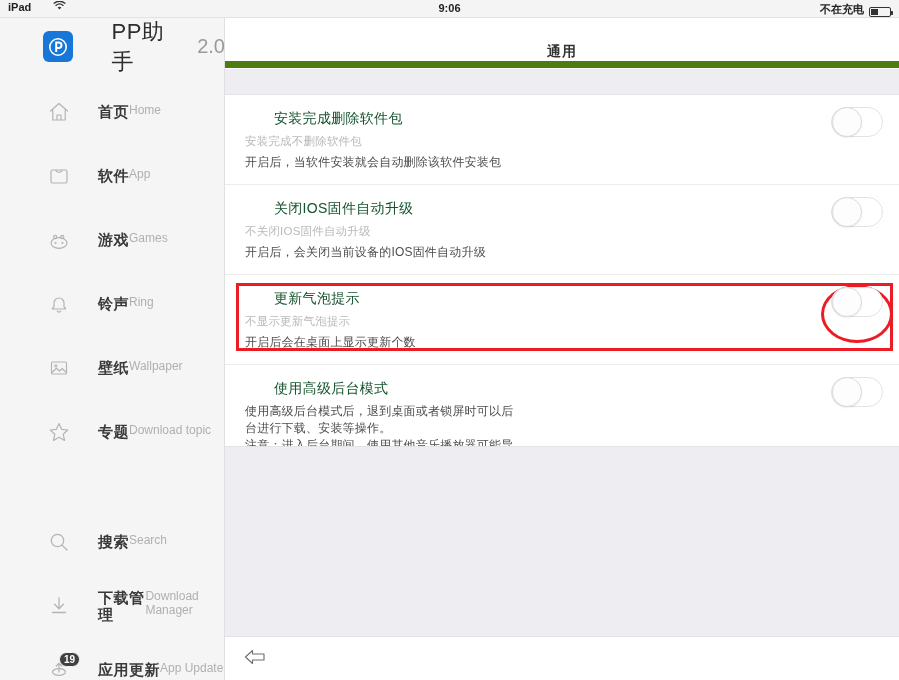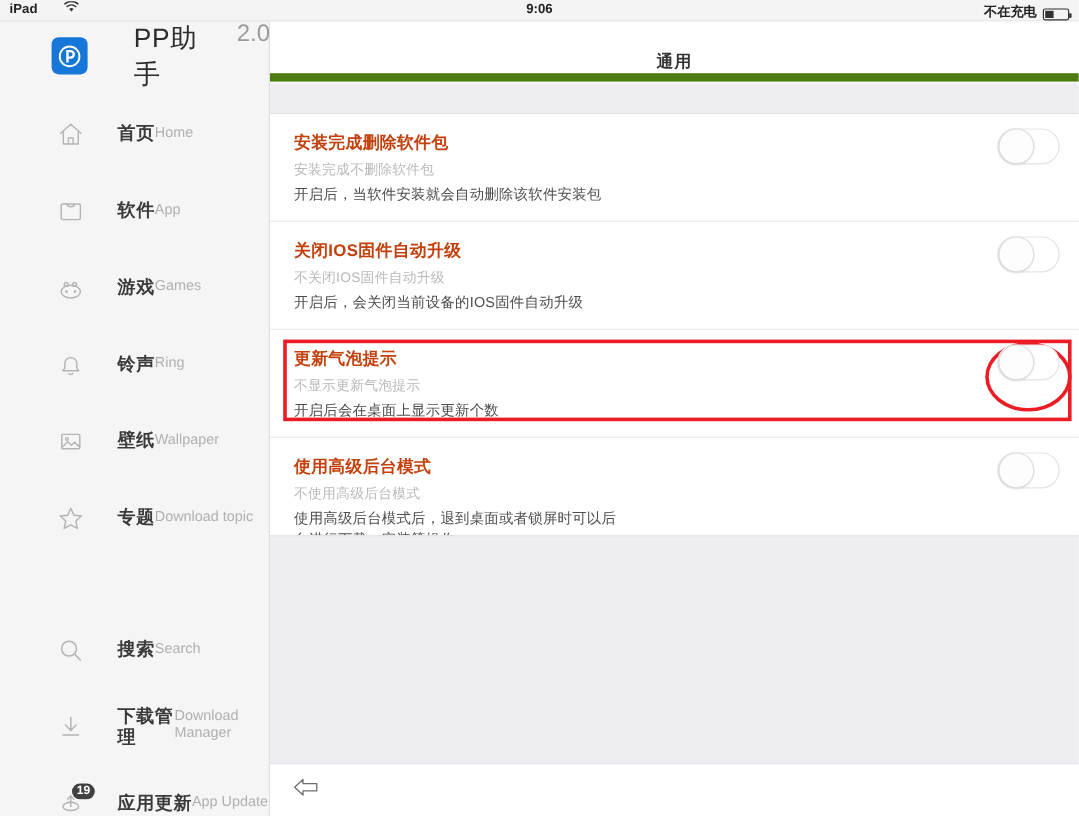--- a/index.html
+++ b/index.html
@@ -52,21 +52,21 @@
     border-right: 1px solid #e0e0e0;
   }
   .brand {
     position: absolute; left: 0; top: 0; width: 225px; height: 57px;
     display: flex; align-items: center; padding-left: 43px; gap: 12px;
   }
   .brand-logo {
     width: 31px; height: 31px; border-radius: 6px; background: #1677d9;
     display: flex; align-items: center; justify-content: center;
   }
-  .brand-text { display: flex; align-items: flex-start; gap: 16px; margin-left: 27px; }
+  .brand-text { display: flex; align-items: center; gap: 16px; margin-left: 27px; }
   .brand-name { font-size: 22px; color: #2c2c2c; letter-spacing: 0.5px; }
   .brand-ver { font-size: 20px; color: #9a9a9a; }
 
   .nav { position: absolute; left: 0; top: 62px; width: 225px; }
   .nav-item {
     position: relative; height: 64px; display: flex; align-items: center;
     padding-left: 44px; gap: 24px; cursor: default;
   }
   .nav-icon {
     position: relative; width: 30px; height: 30px;
@@ -104,21 +104,21 @@
 
   .settings {
     position: absolute; left: 0; top: 77px; width: 674px; height: 351px;
     background: #fff;
   }
   .row {
     position: relative; padding: 15px 0 13px 20px;
     border-bottom: 1px solid #ececec;
   }
   .row:last-child { border-bottom: none; }
-  .row-title { font-size: 14px; color: #c2410c; font-weight: bold; letter-spacing: 0.3px; }
+  .row-title { font-size: 14px; color: #14532d; font-weight: normal; letter-spacing: 0.3px; margin-left: 29px; }
   .row-sub { font-size: 11.5px; color: #b9b9b9; margin-top: 6px; letter-spacing: 0.2px; }
   .row-desc { font-size: 12px; color: #4d4d4d; margin-top: 5px; line-height: 1.42; letter-spacing: 0.2px; }
   .row-desc div { white-space: nowrap; }
 
   .toggle {
     position: absolute; right: 16px; top: 12px;
     width: 52px; height: 30px; border-radius: 15px;
     background: #ffffff; border: 1px solid #e3e3e3;
   }
   .toggle .knob {
@@ -355,21 +355,20 @@
         <div class="row-desc">
           <div>开启后会在桌面上显示更新个数</div>
         </div>
         <div class="toggle">
             <span class="knob"></span>
           </div>
       </div>
 
       <div class="row">
         <div class="row-title">使用高级后台模式</div>
-        <div class="row-sub">不使用高级后台模式</div>
         <div class="row-desc">
           <div>使用高级后台模式后，退到桌面或者锁屏时可以后</div>
           <div>台进行下载、安装等操作。</div>
           <div>注意：进入后台期间，使用其他音乐播放器可能导</div>
           <div>致高级后台模式失效，重新进入助手即可恢复。</div>
         </div>
         <div class="toggle">
             <span class="knob"></span>
           </div>
       </div>

